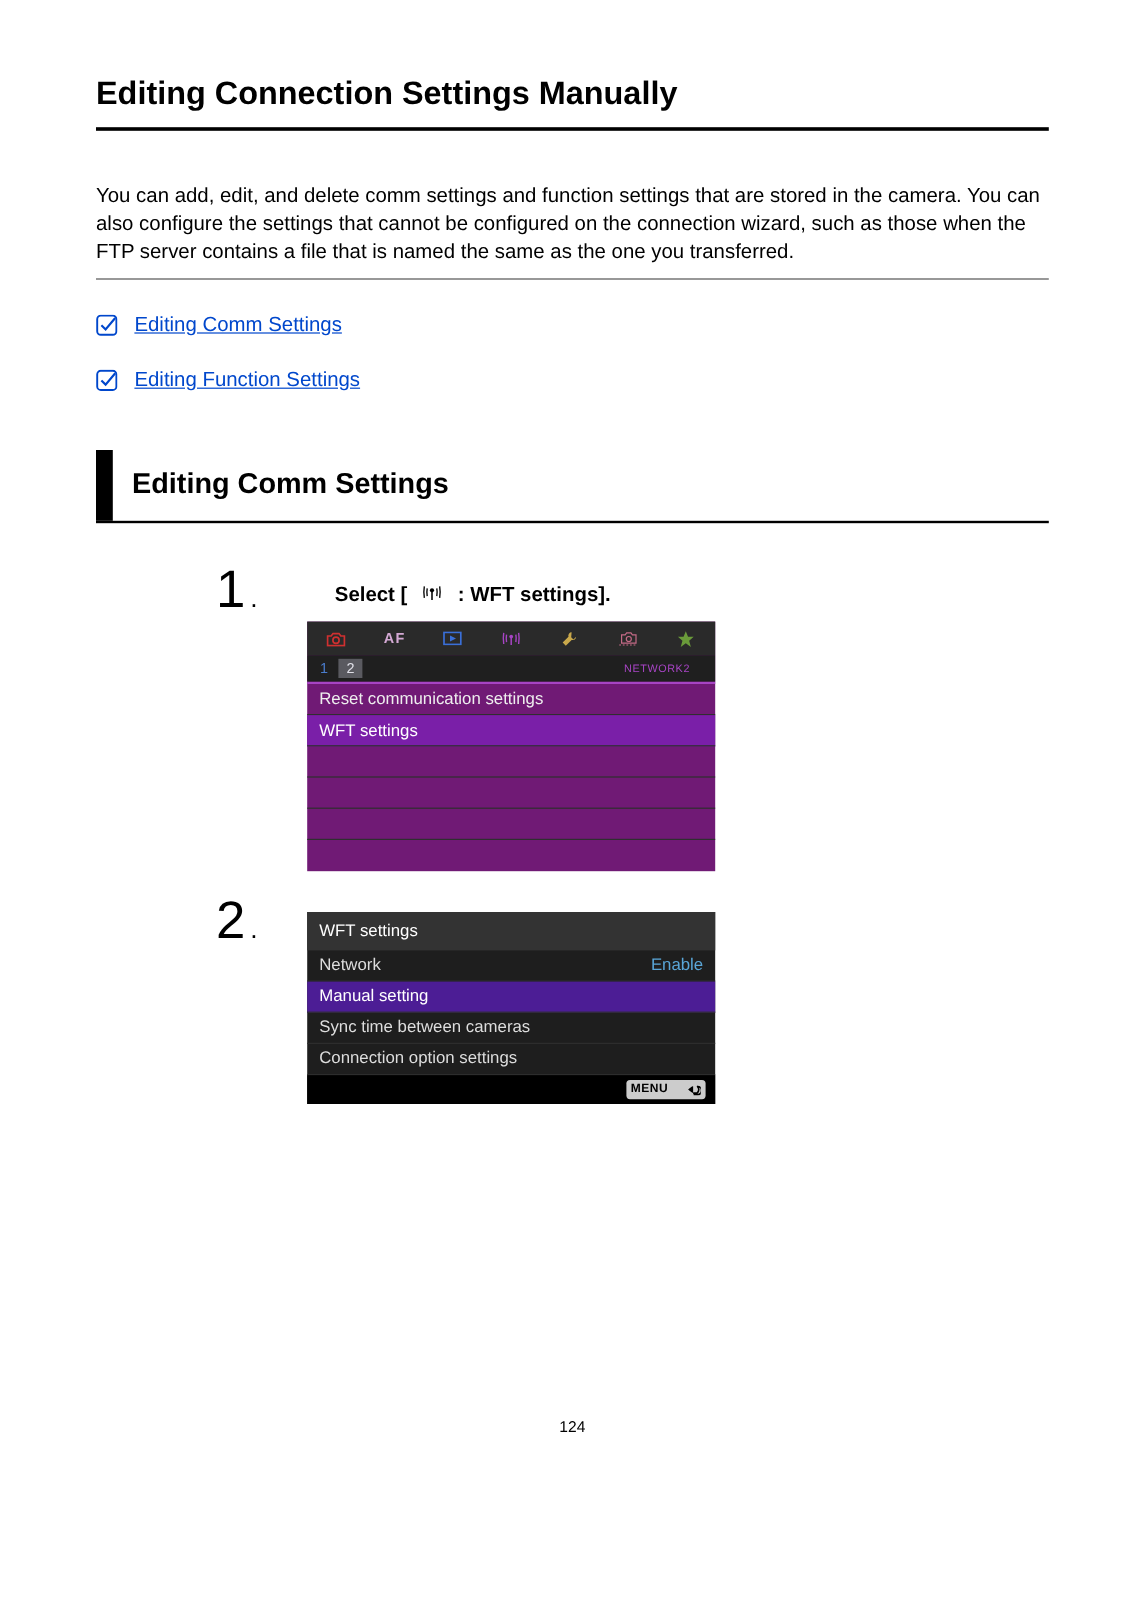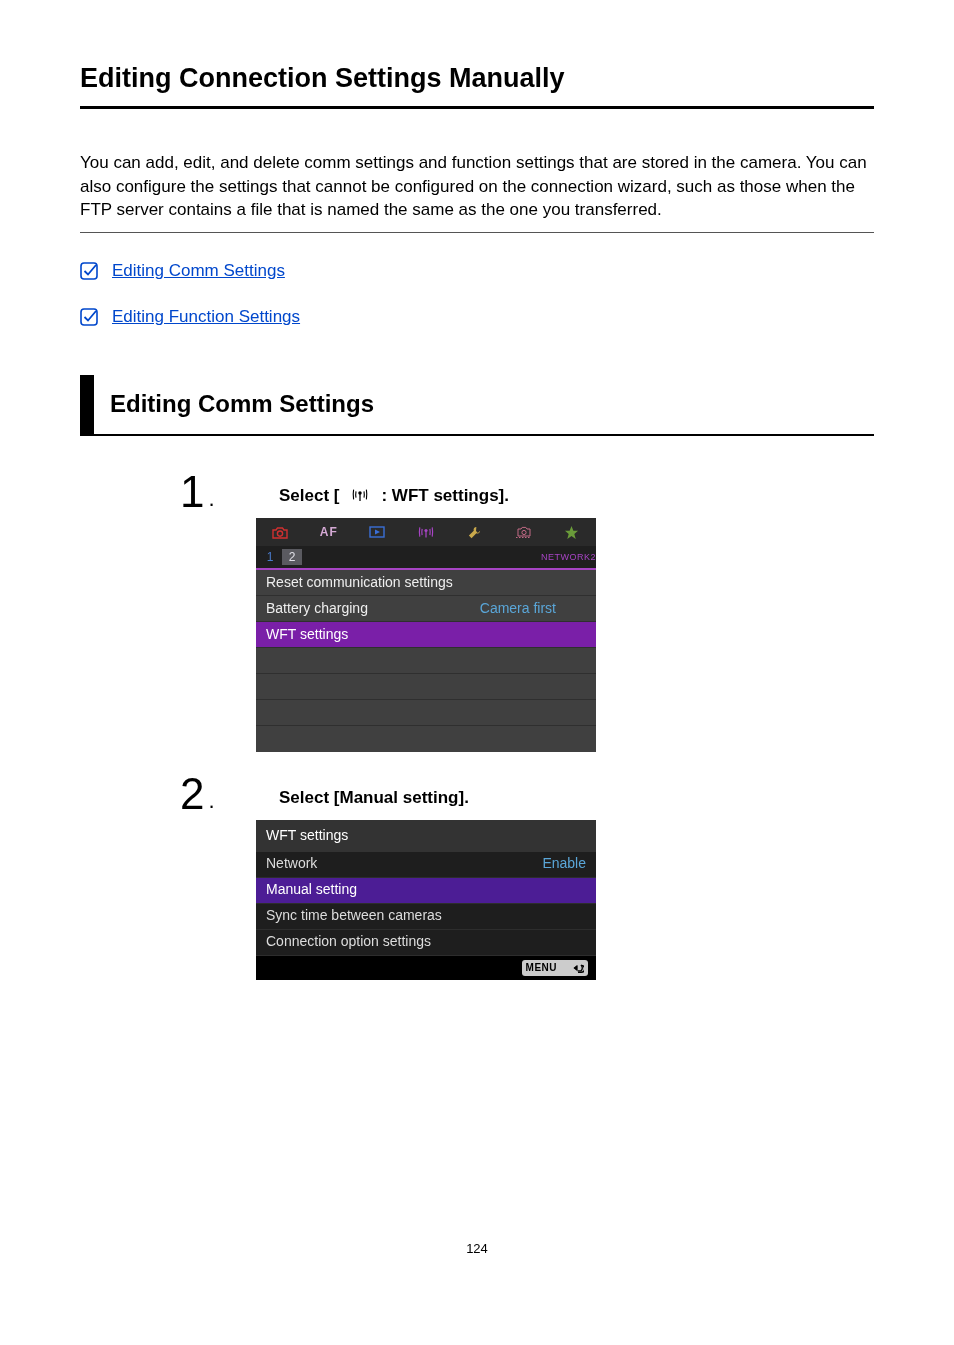--- a/index.html
+++ b/index.html
@@ -100,21 +100,21 @@
     }
     .antenna-icon {
       font-family: Arial, sans-serif;
       font-weight: bold;
       font-size: 15px;
       margin: 0 1px;
     }
     
     .cam-menu {
       width: 340px;
-      background: #404040;
+      background: #701a75;
       font-family: Arial, sans-serif;
       font-size: 14px;
       margin-left: 8px;
       margin-bottom: 10px;
     }
     .cam-tabs {
       display: flex;
       height: 28px;
       background: #2a2a2a;
       align-items: center;
@@ -153,21 +153,21 @@
       font-size: 12px;
       color: #4a7ccc;
       margin-right: 2px;
     }
     .cam-subtabs .sub.active {
       background: #5a5a60;
       color: #e0e0e8;
     }
     .cam-subtabs .netlabel {
       position: absolute;
-      right: 0;
+      right: 21px;
       font-size: 9px;
       color: #a744c4;
       letter-spacing: 0.5px;
     }
     .cam-subtabs-line {
       height: 2px;
       background: #a744c4;
       margin: 0;
     }
     .cam-row {
@@ -349,40 +349,35 @@
               </svg>
           </div>
         </div>
         <div class="cam-subtabs">
           <div class="sub">1</div>
           <div class="sub active">2</div>
           <span class="netlabel">NETWORK2</span>
         </div>
         <div class="cam-subtabs-line"></div>
         <div class="cam-row">Reset communication settings</div>
-        <div class="cam-row">
-          <span>Battery charging</span>
-          <span class="r-val">Camera first</span>
-        </div>
         <div class="cam-row highlight">WFT settings</div>
         <div class="cam-blank"></div>
         <div class="cam-blank"></div>
         <div class="cam-blank"></div>
         <div class="cam-blank" style="border-bottom:none"></div>
       </div>
     </div>
   </div>
 
   <div class="step">
     <div class="step-num">
       <span>2</span>
         <span class="dot">.</span>
     </div>
     <div class="step-body">
-      <div class="step-title">Select [Manual setting].</div>
 
       <div class="cam-menu2">
         <div class="cam2-header">WFT settings</div>
         <div class="cam2-row">
           <span>Network</span>
           <span class="r-val">Enable</span>
         </div>
         <div class="cam2-row highlight">Manual setting</div>
         <div class="cam2-row">Sync time between cameras</div>
         <div class="cam2-row">Connection option settings</div>

